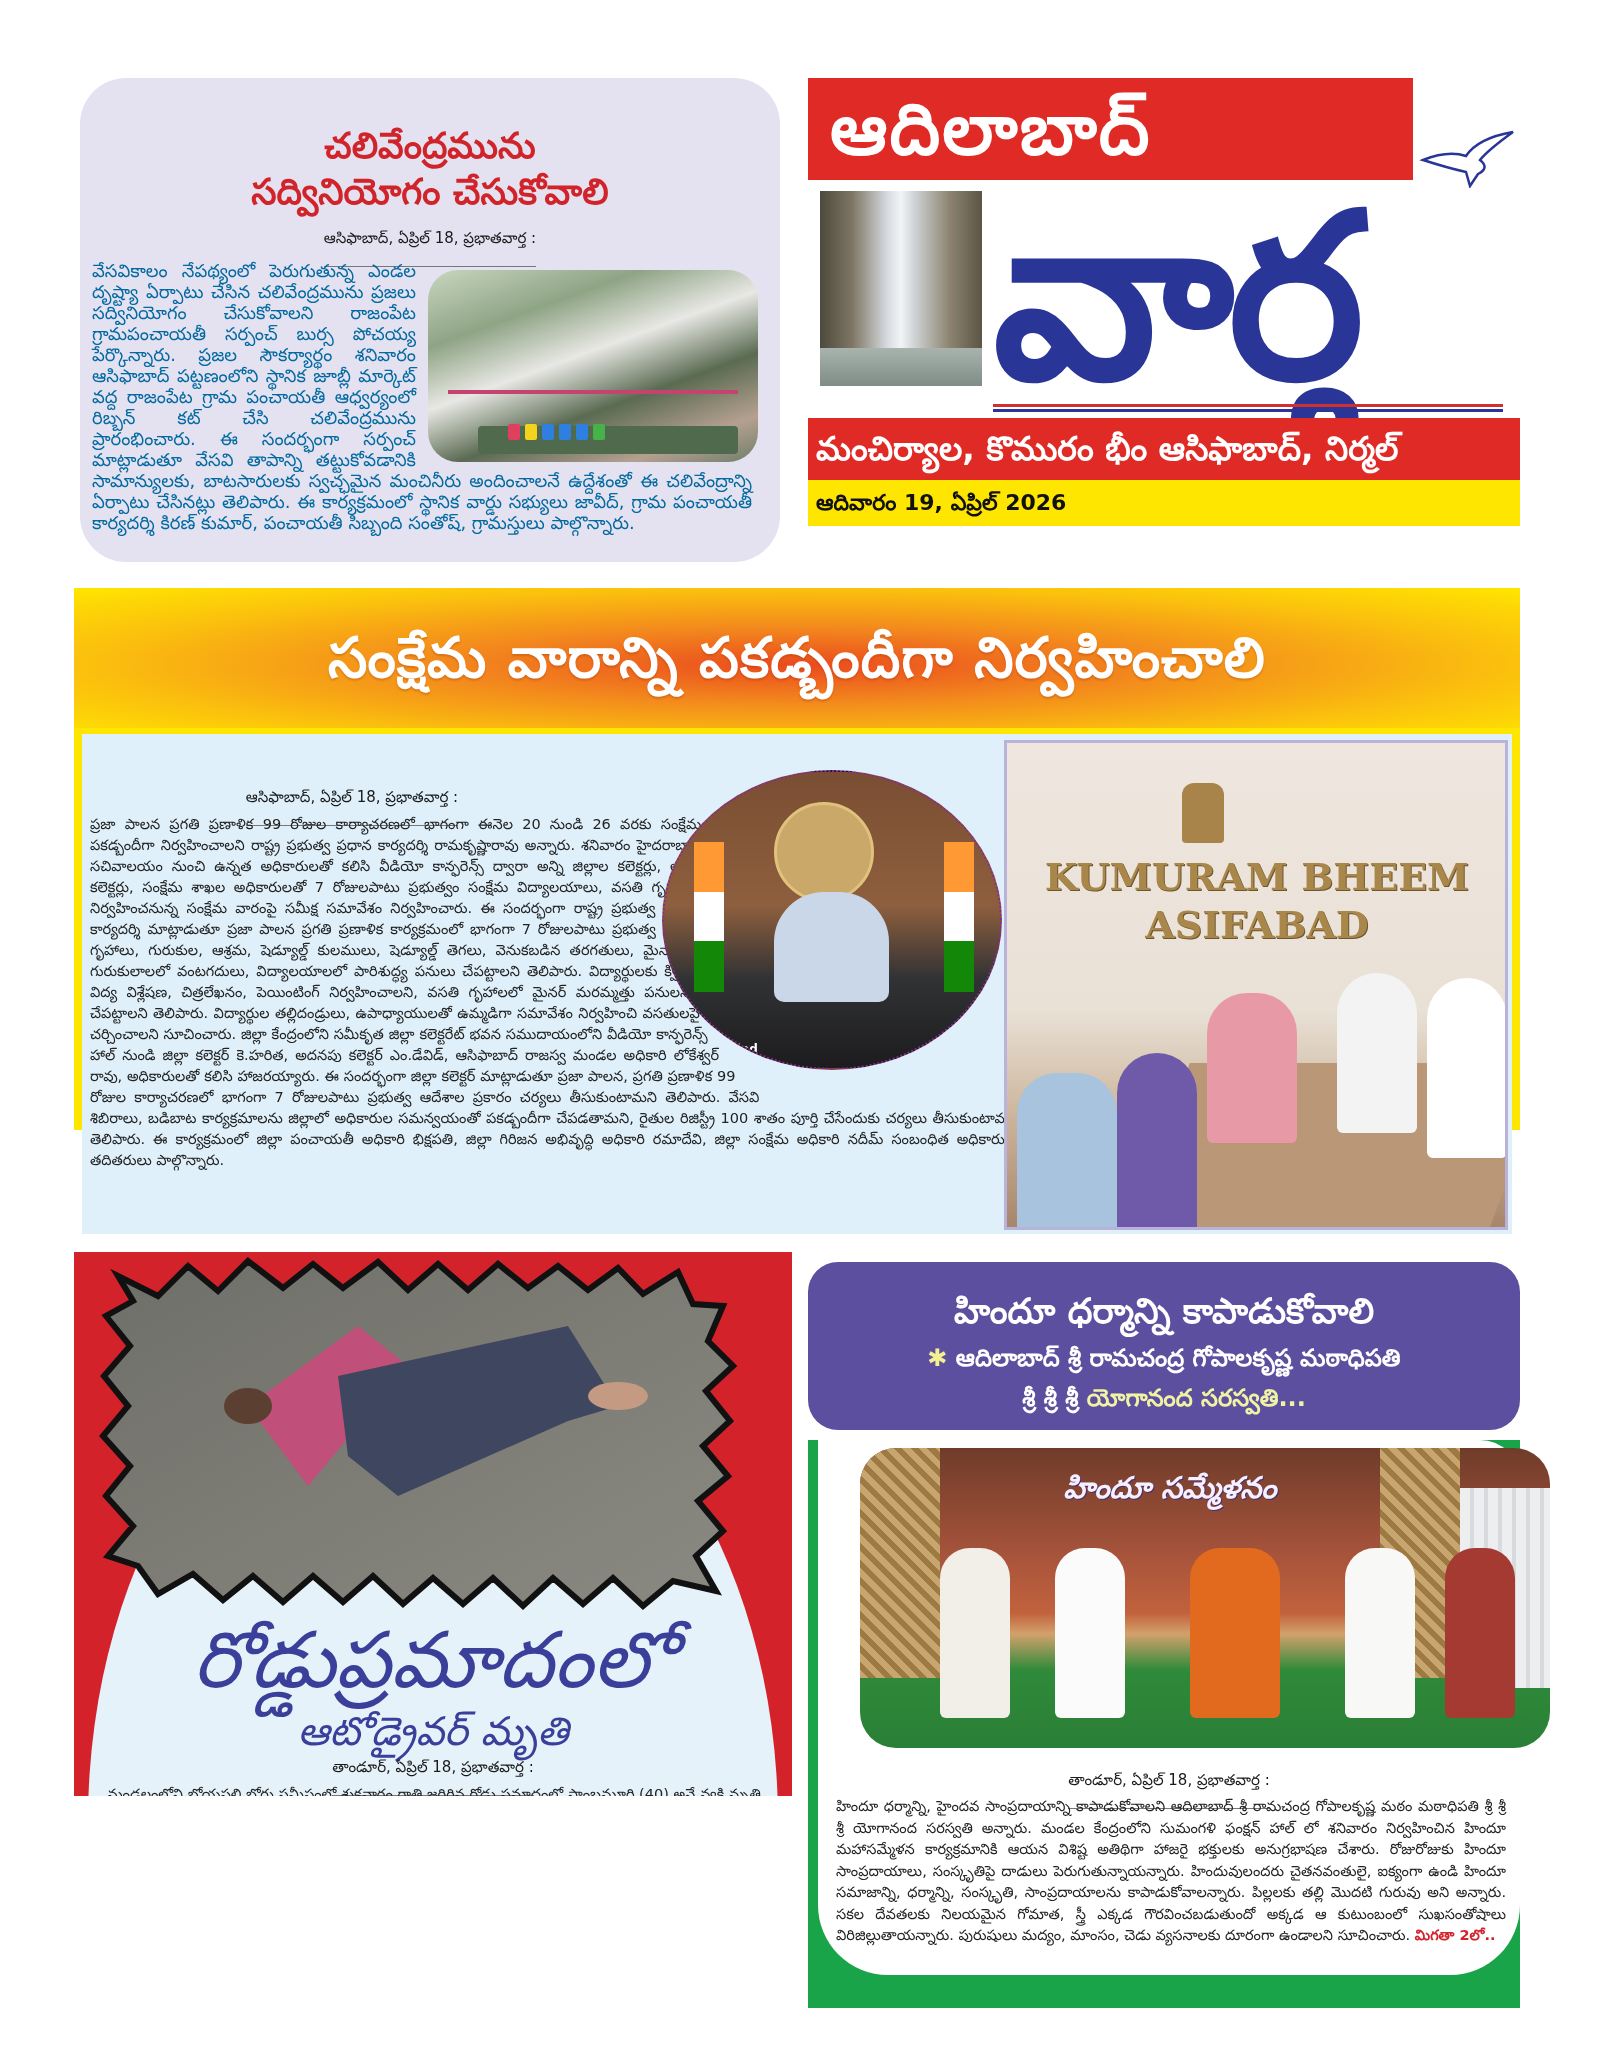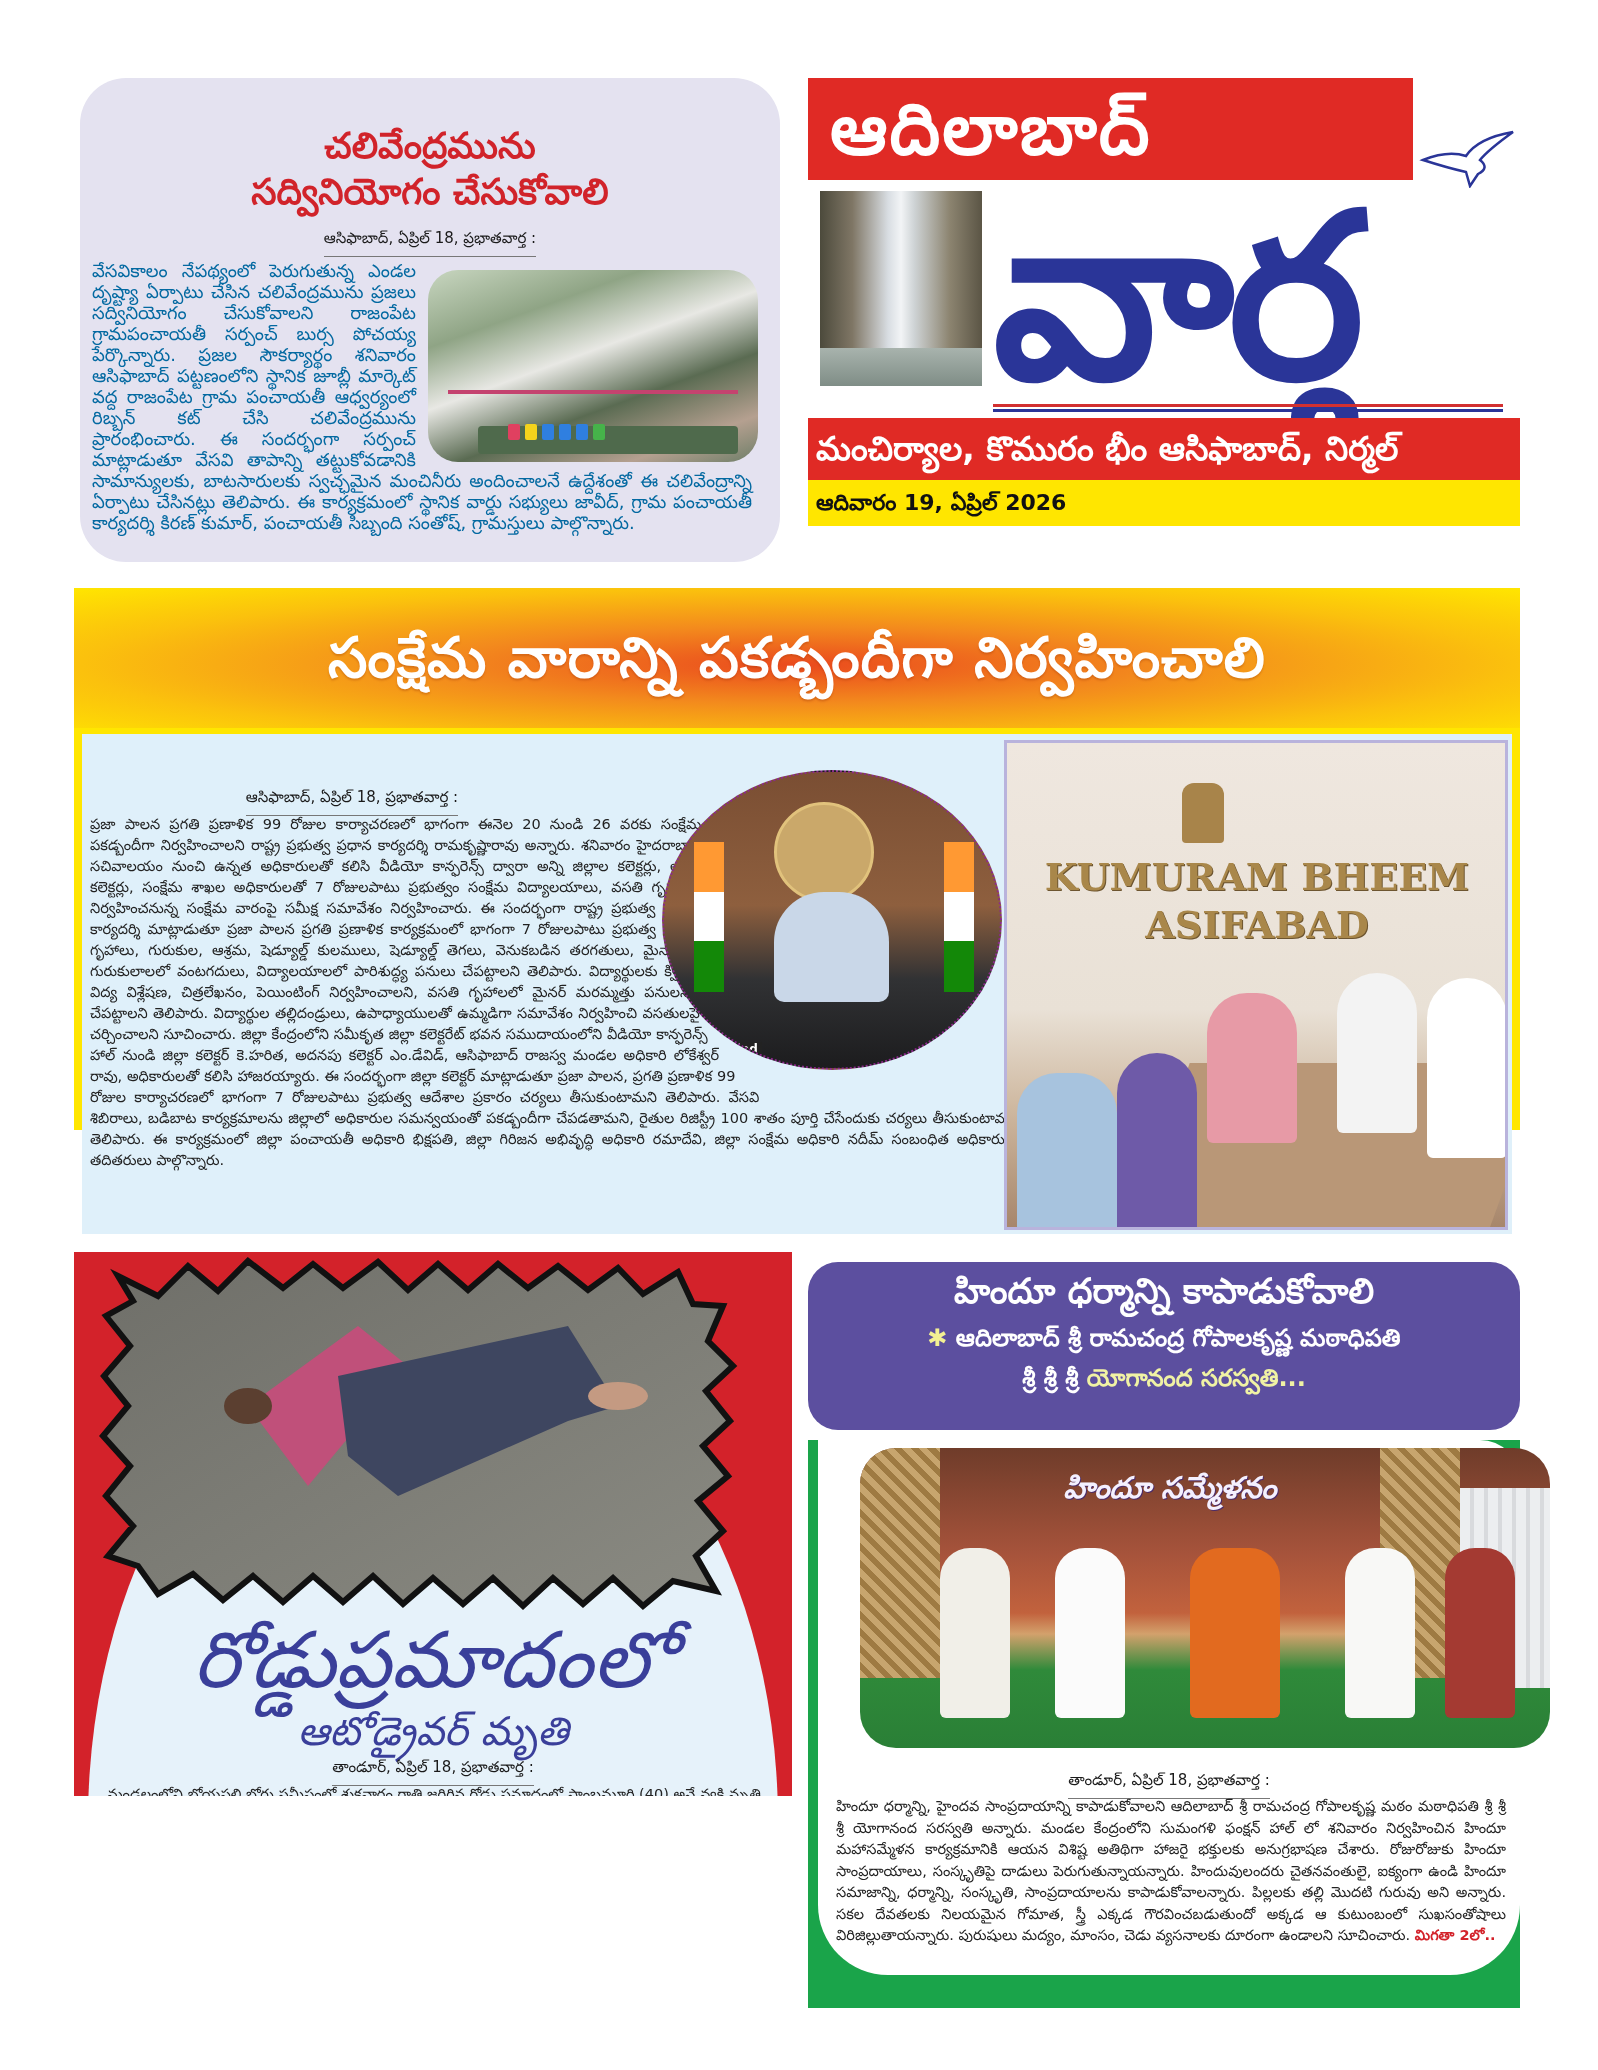--- a/index.html
+++ b/index.html
@@ -4,21 +4,21 @@
 <style>
   * { box-sizing: border-box; margin: 0; padding: 0; }
   html, body { width: 1598px; height: 2070px; background: #ffffff; overflow: hidden; }
   body { position: relative; font-family: "DejaVu Sans", "Liberation Sans", sans-serif; color: #1a1a1a; }
 
   .abs { position: absolute; }
 
   
   .tl-box { left: 80px; top: 78px; width: 700px; height: 484px; background: #e4e2f0; border-radius: 46px; }
   .tl-head { left: 0; top: 44px; width: 700px; text-align: center; color: #d1232a; font-weight: bold; font-size: 36px; line-height: 46px; font-family: "DejaVu Serif", serif; }
-  .dateline { font-size: 15px; text-align: center; border-bottom: 1.5px solid #777; display: inline-block; padding-bottom: 6px; }
+  .dateline { font-size: 15px; text-align: center; border-bottom: 1.5px solid #777; display: inline-block; padding-bottom: 16px; }
   .tl-dateline-wrap { left: 0; top: 150px; width: 700px; text-align: center; }
   .tl-body { left: 12px; top: 182px; width: 660px; font-size: 18px; line-height: 21px; text-align: justify; color: #0369a1; }
   .tl-photo { float: right; width: 330px; height: 192px; margin: 10px -6px 4px 12px; border-radius: 30px 30px 30px 30px;
               background: linear-gradient(160deg, #c8d6c0 0%, #8fa485 25%, #e8e8e4 45%, #5a6b52 65%, #b5a090 85%, #6e7e68 100%); position: relative; overflow: hidden; }
   .tl-photo .ribbon { position: absolute; left: 20px; right: 20px; top: 120px; height: 4px; background: #c4436f; }
   .tl-photo .table { position: absolute; left: 50px; right: 20px; bottom: 8px; height: 28px; background: #4f6a4c; border-radius: 4px; }
   .tl-photo .cups { position: absolute; left: 80px; bottom: 22px; display: flex; gap: 5px; }
   .tl-photo .cups i { display: block; width: 12px; height: 16px; border-radius: 2px; }
 
   
@@ -60,21 +60,21 @@
   .bl { left: 74px; top: 1252px; width: 718px; height: 544px; background: #d3222a; overflow: hidden; }
   .bl-oval { left: 14px; top: 70px; width: 690px; height: 1000px; border-radius: 50%; background: #e6f2fa; }
   .bl-star { left: 24px; top: 4px; width: 640px; height: 355px; }
   .bl-head { left: 0; top: 362px; width: 718px; text-align: center; color: #3a3f9a; font-size: 78px; line-height: 92px; font-family: "DejaVu Serif", serif; font-style: italic; }
   .bl-sub { left: 0; top: 455px; width: 718px; text-align: center; color: #3a3f9a; font-size: 40px; line-height: 48px; font-family: "DejaVu Serif", serif; font-style: italic; }
   .bl-dateline-wrap { left: 0; top: 505px; width: 718px; text-align: center; }
   .bl-body { left: 30px; top: 532px; width: 660px; font-size: 14.5px; line-height: 21.5px; text-align: center; color: #222; }
 
   
   .br-head { left: 808px; top: 1262px; width: 712px; height: 168px; background: #5c4f9f; border-radius: 30px; color: #fff; text-align: center; }
-  .br-title { font-size: 35px; font-weight: bold; line-height: 54px; padding-top: 2px; }
+  .br-title { font-size: 35px; font-weight: bold; line-height: 54px; padding-top: 22px; }
   .br-sub1 { font-size: 24px; font-weight: bold; line-height: 40px; }
   .br-sub1 .star { color: #f3f093; }
   .br-sub2 { font-size: 24px; font-weight: bold; line-height: 40px; }
   .br-sub2 .hl { color: #f0f2a4; }
   .br-box { left: 808px; top: 1440px; width: 712px; height: 568px; background: #1aa44a; }
   .br-inner { left: 10px; top: 0; width: 702px; height: 535px; background: #ffffff; border-radius: 0 40px 70px 70px; }
   .br-photo { left: 10px; top: 8px; width: 690px; height: 300px; border-radius: 36px; overflow: hidden;
               background: linear-gradient(180deg, #6f3c2a 0%, #a6533b 35%, #c2623d 55%, #d3a16c 62%, #2f8a3a 74%, #2a7f36 100%); margin-left: 32px; }
   .br-photo .banner-txt { position: absolute; left: 120px; top: 22px; width: 380px; text-align: center; color: #f4f0ff; font-size: 30px; font-weight: bold; font-style: italic; text-shadow: 1px 1px 0 #4b2c6a; }
   .br-photo .panel-l, .br-photo .panel-r { position: absolute; top: 0; width: 80px; height: 230px; background: repeating-linear-gradient(45deg, #c7a56e 0 6px, #9e7a42 6px 12px); }

